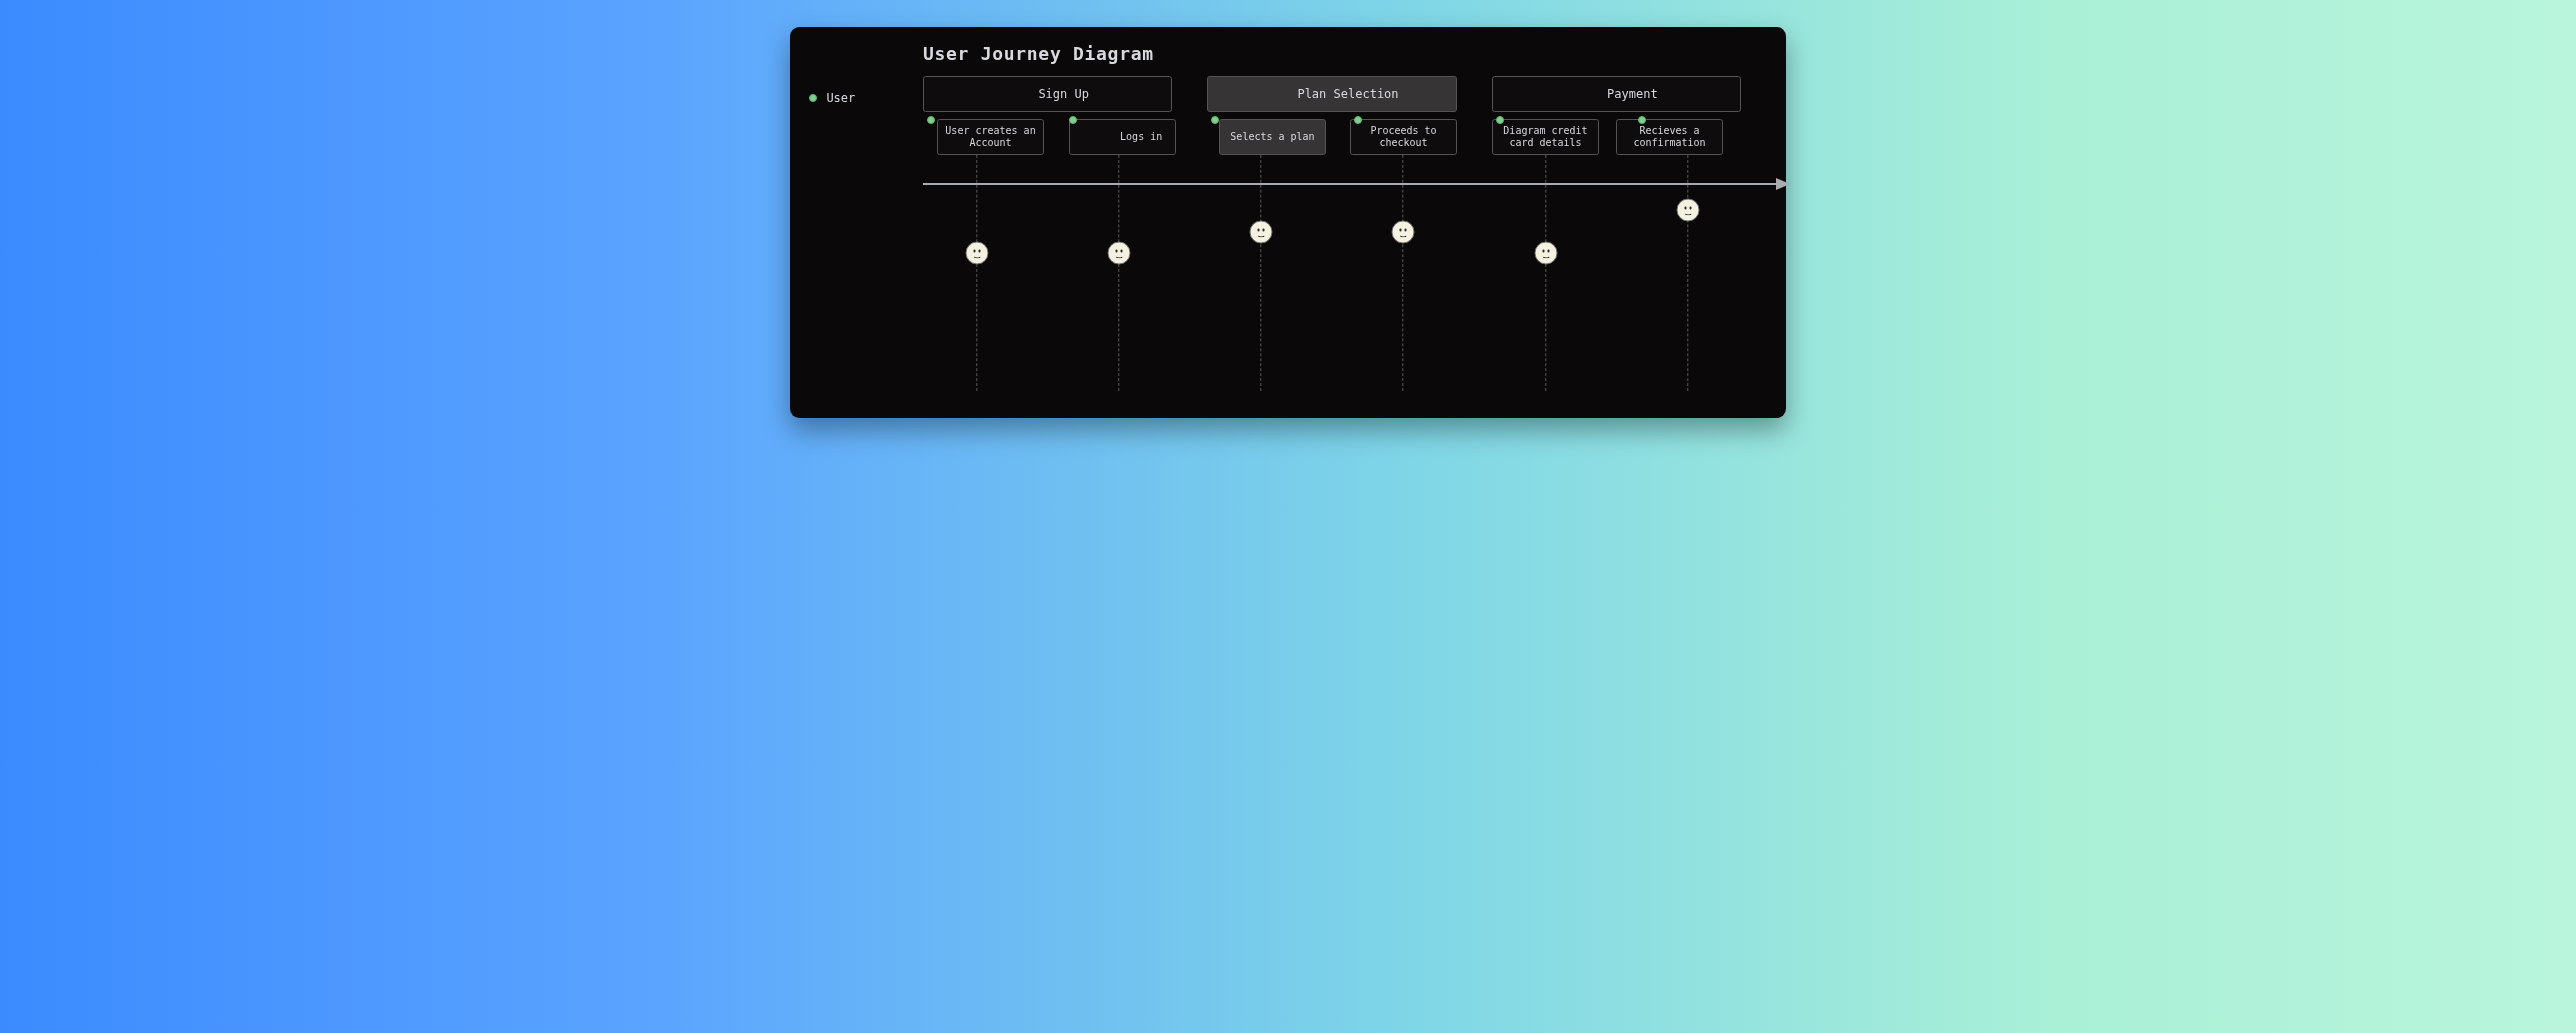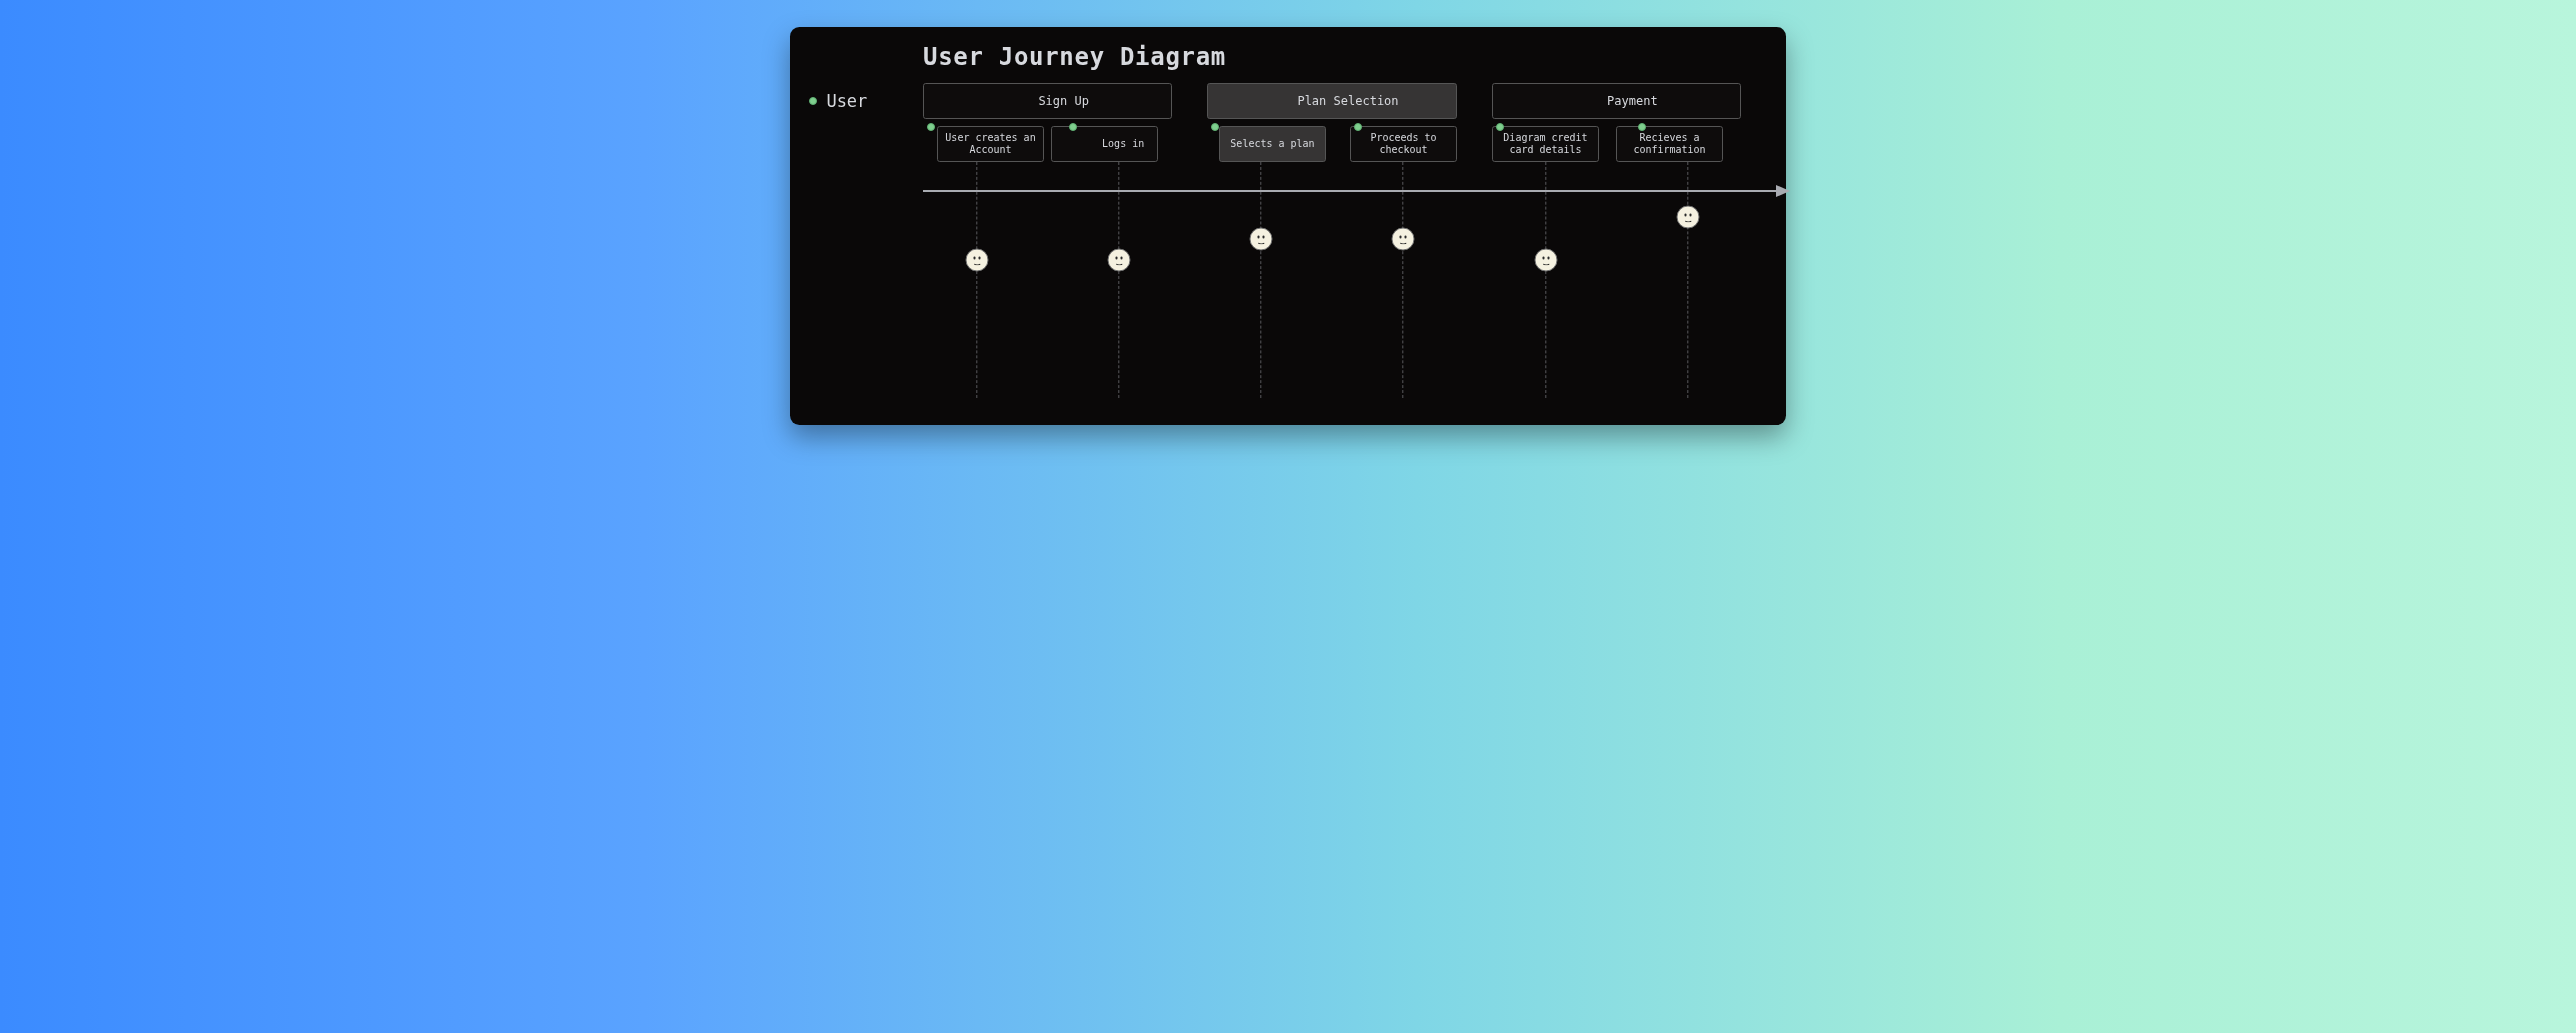--- a/index.html
+++ b/index.html
@@ -15,35 +15,35 @@
   .panel {
     width: 996px;
     background: #0a0808;
     border-radius: 9.4px;
     box-shadow: 0 12px 27px rgba(0,0,0,0.35);
     padding: 16px 19px 27px 19px;
     color: #d9dbe0;
     position: relative;
   }
   .title {
-    font-size: 24px;
+    font-size: 18px;
     font-weight: 600;
     letter-spacing: 0.7px;
     color: #d7d9de;
     margin-left: 114px;
     margin-bottom: 12px;
   }
   .legend {
     position: absolute;
     left: 19px;
     top: 64px;
     display: flex;
     align-items: center;
     gap: 9.4px;
-    font-size: 17px;
+    font-size: 12px;
     color: #d7d9de;
   }
   .legend-dot {
     width: 8px; height: 8px; border-radius: 50%;
     background: #7fcf8e;
     border: 0.7px solid #5fb072;
   }
   .diagram {
     margin-left: 114px;
     position: relative;
@@ -187,21 +187,21 @@
       <div class="task-box" style="left: 14px;">
         <span>User creates an Account</span>
       </div>
       <div class="task-dot" style="left: 8px;"></div>
       <div class="face" style="left: 54px; top: 177px;">
         <span class="eye l"></span>
         <span class="eye r"></span>
         <span class="mouth"></span>
       </div>
       <div class="vline" style="left: 196px;"></div>
-      <div class="task-box" style="left: 128px; padding-left: 44px;">
+      <div class="task-box" style="left: 146px; padding-left: 44px;">
         <span>Logs in</span>
       </div>
       <div class="task-dot" style="left: 150px;"></div>
       <div class="face" style="left: 196px; top: 177px;">
         <span class="eye l"></span>
         <span class="eye r"></span>
         <span class="mouth"></span>
       </div>
       <div class="vline" style="left: 338px;"></div>
       <div class="task-box highlight" style="left: 296px;">

